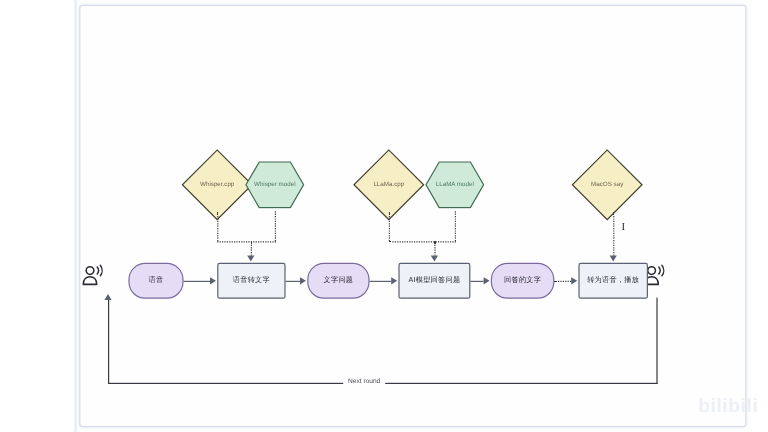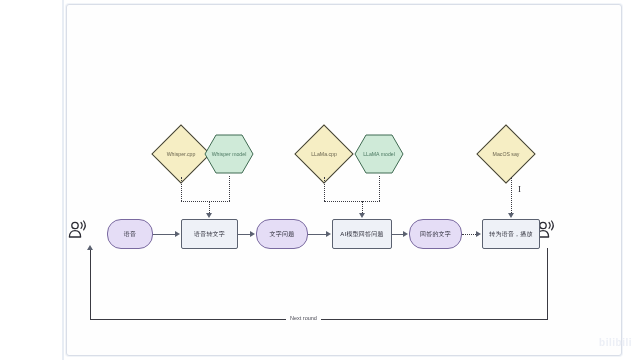--- a/index.html
+++ b/index.html
@@ -195,21 +195,21 @@
     font-size: 9px;
     font-family: "Liberation Serif", serif;
     line-height: 1;
   }
 
   
   .watermark {
     position: absolute;
     right: 8px;
     bottom: 12px;
-    font-size: 10px;
+    font-size: 16px;
     font-weight: bold;
     color: #eceff6;
     letter-spacing: .5px;
     user-select: none;
   }
 </style>
 </head>
 <body>
 
 <div id="screen">

